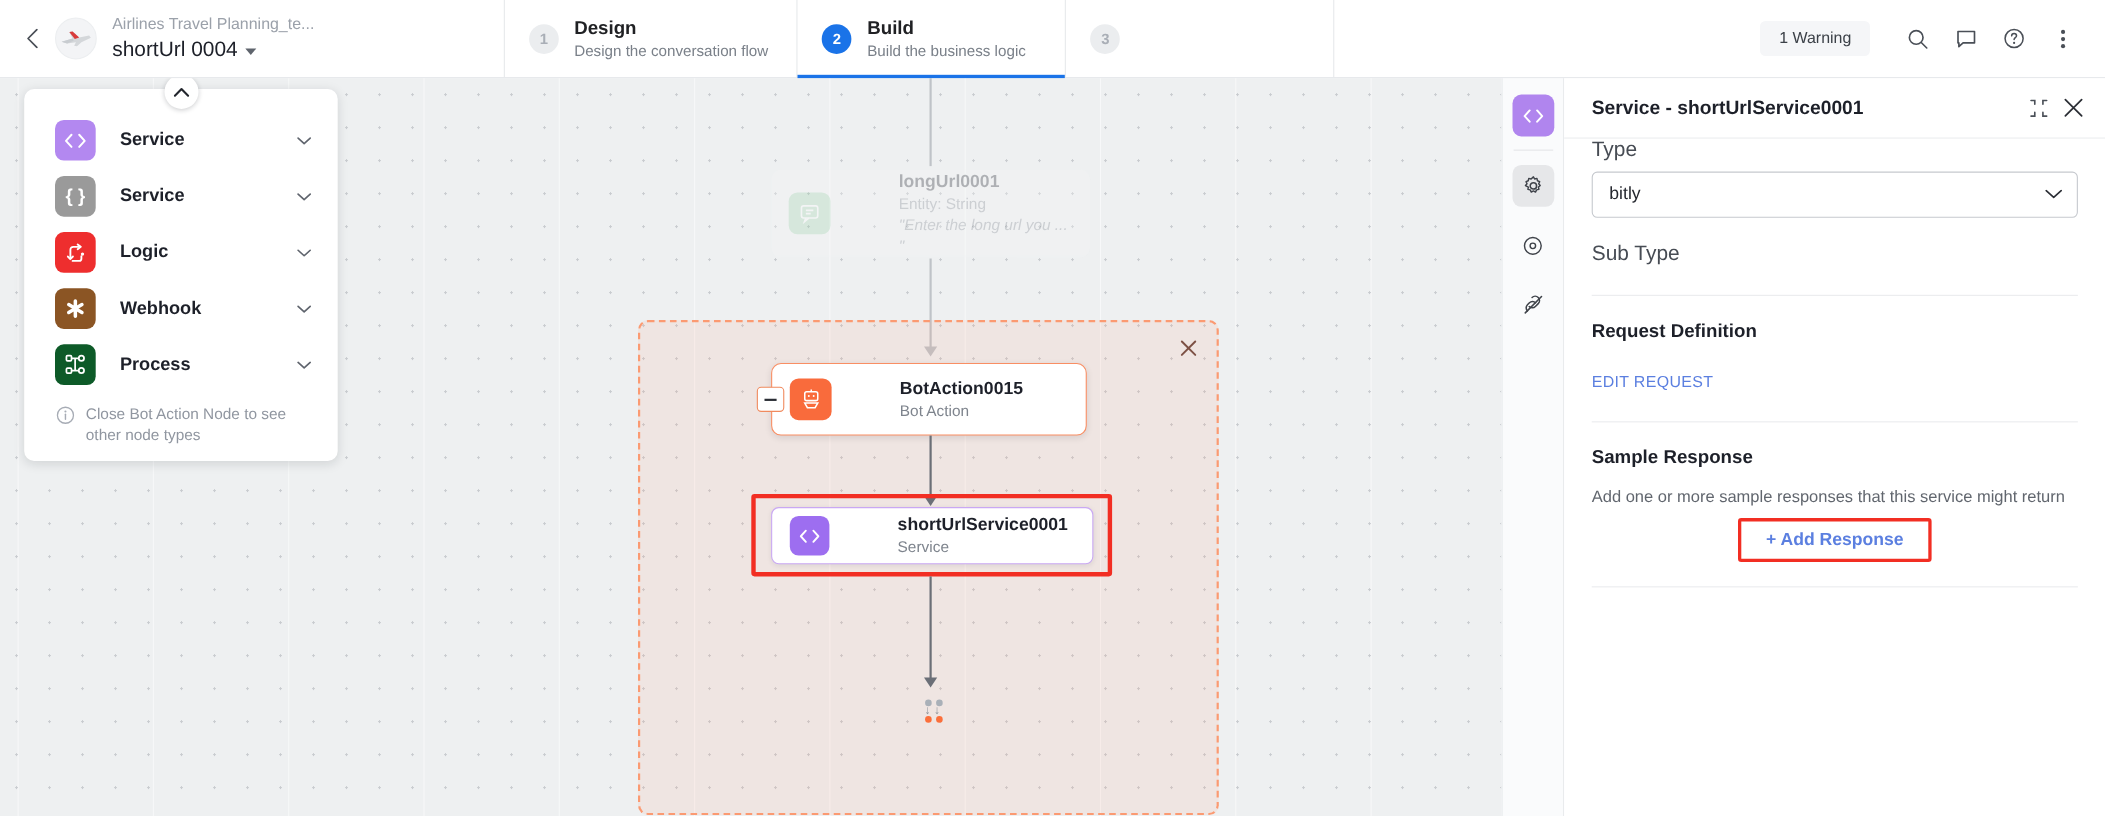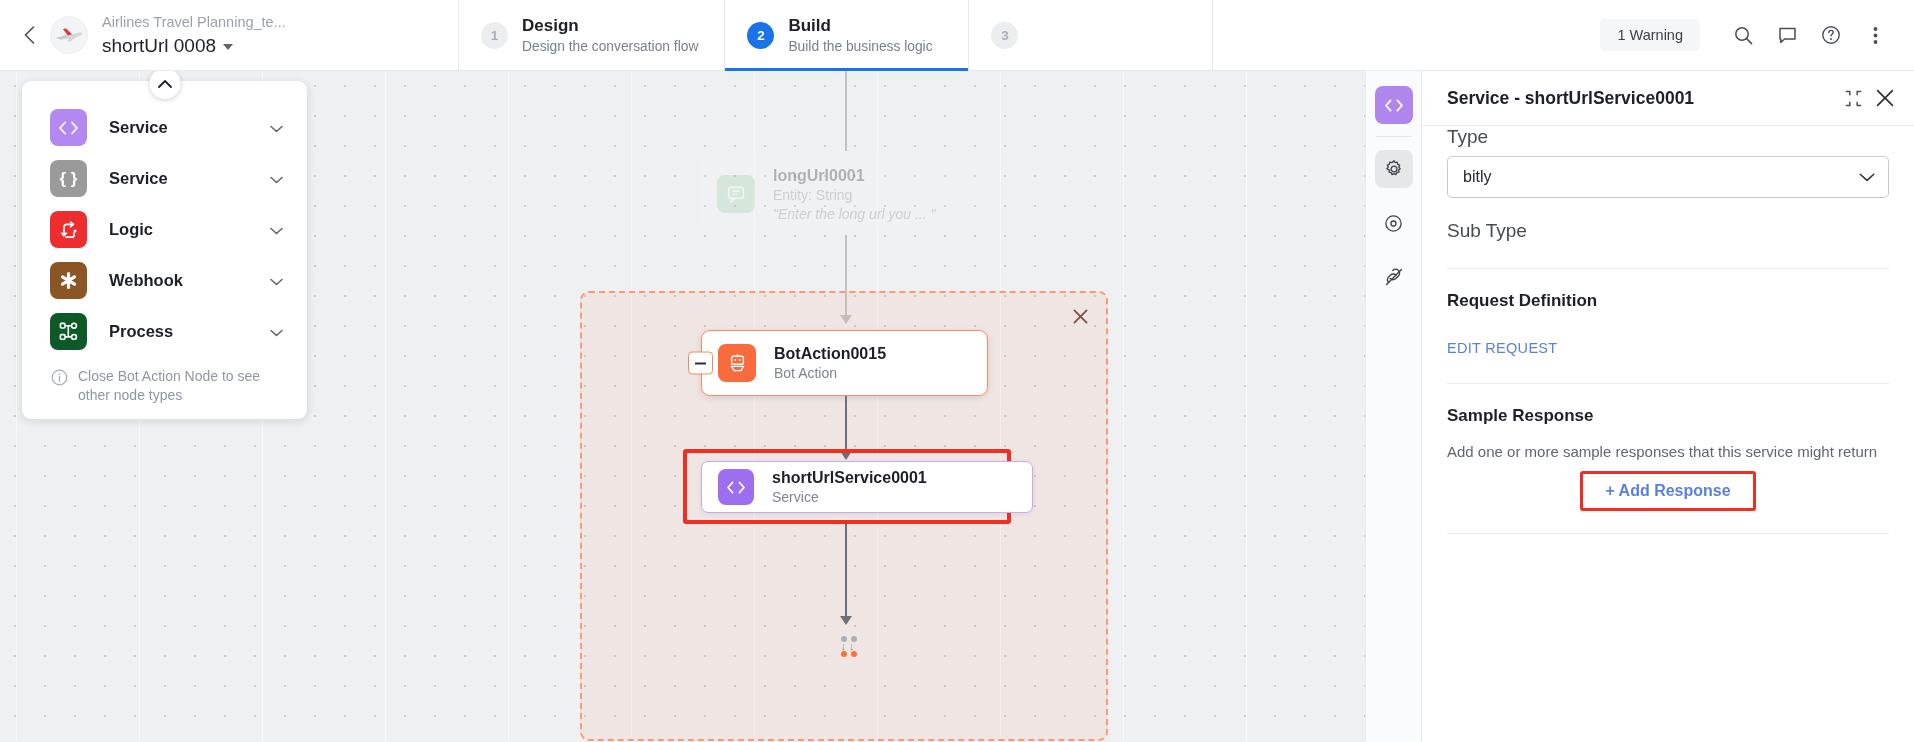--- a/index.html
+++ b/index.html
@@ -98,20 +98,21 @@
   .group-box {
     position: absolute; left: 580px; top: 220px; width: 528px; height: 450px;
     background: rgba(255,141,94,.10); border: 2px dashed #fb9a72; border-radius: 9px;
   }
   .group-close { position: absolute; right: 18px; top: 16px; color: #7d5145; cursor: pointer; }
 
   .node {
     position: absolute; background: #fff; border-radius: 9px;
     display: flex; align-items: center; padding: 0 16px;
     box-shadow: 0 2px 7px rgba(18,22,32,.11);
+    gap: 44px;
   }
   .node-ico { width: 38px; height: 38px; border-radius: 8px; flex: none; display: flex; align-items: center; justify-content: center; }
   .node-txt { margin-left: 18px; }
   .node-title { font-size: 16px; font-weight: bold; color: #1d2029; line-height: 21px; white-space: nowrap; }
   .node-sub { font-size: 14px; color: #7e848d; line-height: 19px; }
   .node-sub.ital { font-style: italic; }
 
   #node-longurl {
     left: 701px; top: 83px; width: 290px; height: 80px;
     opacity: .30; background: #f3f4f5; box-shadow: none;
@@ -122,21 +123,21 @@
     width: 25px; height: 23px; border-radius: 4px; background: #fff; border: 1px solid #f08a5e;
     display: flex; align-items: center; justify-content: center; cursor: pointer;
   }
   .collapse-pill i { display: block; width: 11px; height: 2px; background: #2b2e35; }
 
   .hl-box {
     position: absolute; left: 683px; top: 378px; width: 328px; height: 75px;
     border: 4px solid #f22e23; border-radius: 3px;
   }
   #node-service {
-    left: 701px; top: 390px; width: 332px; height: 52px;
+    left: 701px; top: 390px; width: 293px; height: 52px;
     border: 1px solid #c9a8f3; border-radius: 7px; box-shadow: 0 1px 5px rgba(18,22,32,.08);
   }
   #node-service .node-ico { width: 36px; height: 36px; }
 
   .edge { position: absolute; background: #6b6f77; width: 2px; }
   .edge-arrow {
     position: absolute; width: 0; height: 0;
     border-left: 6px solid transparent; border-right: 6px solid transparent; border-top: 9px solid #6b6f77;
   }
   .edge.faded { background: #bfc3c8; }
@@ -208,21 +209,21 @@
     <div class="bot-avatar">
       <svg width="30" height="18" viewBox="0 0 30 18">
         <path d="M2 12 L12 9 L9 3 L12 2.6 L18 8.2 L27 6.2 L28.6 8.4 L20 12.4 L16 16 L13.4 15.6 L15 12.4 L7 13.6 Z" fill="#d4d7da"></path>
         <path d="M9 3 L12 2.6 L18 8.2 L14 9.4 Z" fill="#d93b3b"></path>
         <path d="M2 12 L12 9 L13 11 L7 13.6 Z" fill="#c8ccd0"></path>
       </svg>
     </div>
     <div class="titles">
       <div class="bot-name">Airlines Travel Planning_te...</div>
       <div class="flow-row">
-        <div class="flow-name">shortUrl 0008</div>
+        <div class="flow-name">shortUrl 0004</div>
         <div class="caret-dn"></div>
       </div>
     </div>
   </div>
 
   <div class="steps">
     <div class="step">
       <div class="badge">1</div>
       <div>
         <div class="stitle">Design</div>

